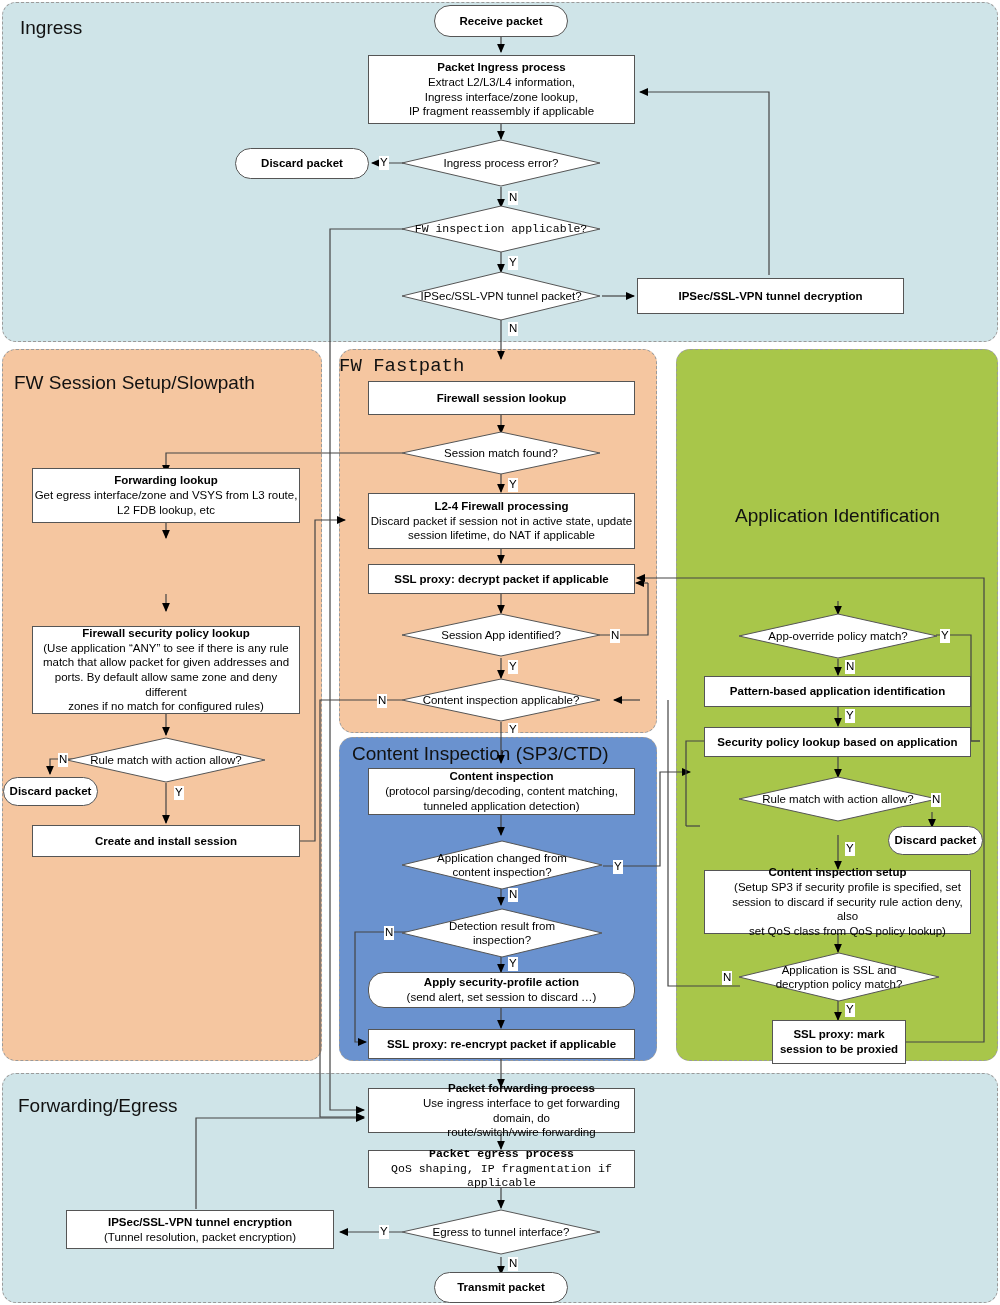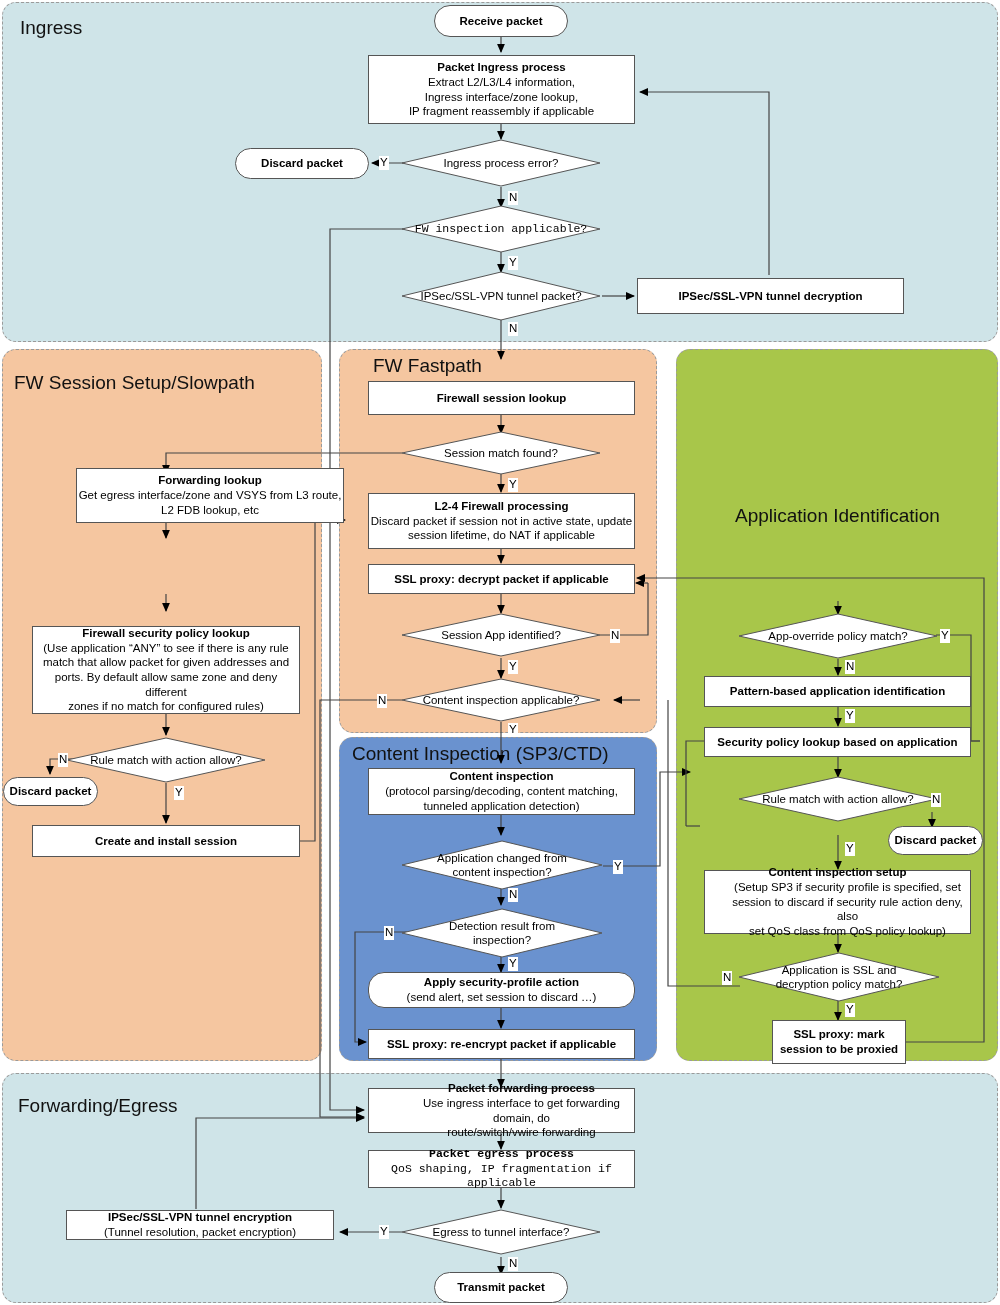--- a/index.html
+++ b/index.html
@@ -36,21 +36,21 @@
 
   <div class="panel" style="left:2px;top:2px;width:996px;height:340px;background:#cfe4e8;"></div>
   <div class="panel" style="left:2px;top:349px;width:320px;height:712px;background:#f5c6a0;"></div>
   <div class="panel" style="left:339px;top:349px;width:318px;height:384px;background:#f5c6a0;"></div>
   <div class="panel" style="left:339px;top:737px;width:318px;height:324px;background:#6a92cf;"></div>
   <div class="panel" style="left:676px;top:349px;width:322px;height:712px;background:#a8c64a;"></div>
   <div class="panel" style="left:2px;top:1073px;width:996px;height:230px;background:#cfe4e8;"></div>
 
   <div class="panel-title" style="left:20px;top:17px;">Ingress</div>
   <div class="panel-title" style="left:14px;top:372px;">FW Session Setup/Slowpath</div>
-  <div class="panel-title" style="left:373px;top:355px;">FW Fastpath</div>
+  <div class="panel-title" style="left:339px;top:355px;font-family:Liberation Mono, monospace;">FW Fastpath</div>
   <div class="panel-title" style="left:352px;top:743px;">Content Inspection (SP3/CTD)</div>
   <div class="panel-title" style="left:735px;top:505px;">Application Identification</div>
   <div class="panel-title" style="left:18px;top:1095px;">Forwarding/Egress</div>
 
   <svg class="wires" viewBox="0 0 1000 1305">
     <defs>
       <marker id="ah" markerWidth="9" markerHeight="9" refX="8" refY="4.5" orient="auto" markerUnits="userSpaceOnUse">
         <polygon points="0,0.6 9,4.5 0,8.4"></polygon>
       </marker>
     </defs>
@@ -210,21 +210,21 @@
 
   <div class="dia" style="left:401px;top:678px;width:200px;height:44px;">
     <svg width="200" height="44">
         <polygon points="100,1 199,22 100,43 1,22" fill="#ffffff" stroke="#555" stroke-width="1"></polygon>
       </svg>
     <div class="dlabel">Content inspection applicable?</div>
   </div>
   <div class="yn" style="left:377px;top:694px;">N</div>
   <div class="yn" style="left:508px;top:723px;">Y</div>
 
-  <div class="node" style="left:32px;top:468px;width:268px;height:55px;margin-left:44px;">
+  <div class="node" style="left:32px;top:468px;width:268px;height:55px;">
     <div class="t1">Forwarding lookup</div>
     <div class="t2" style="white-space:pre-line;">Get egress interface/zone and VSYS from L3 route,
 L2 FDB lookup, etc</div>
   </div>
 
 
   <div class="node" style="left:32px;top:626px;width:268px;height:88px;">
     <div class="t1">Firewall security policy lookup</div>
     <div class="t2" style="white-space:pre-line;">(Use application “ANY” to see if there is any rule
 match that allow packet for given addresses and
@@ -350,21 +350,21 @@
 
   <div class="dia" style="left:401px;top:1209px;width:200px;height:46px;">
     <svg width="200" height="46">
         <polygon points="100,1 199,23 100,45 1,23" fill="#ffffff" stroke="#555" stroke-width="1"></polygon>
       </svg>
     <div class="dlabel">Egress to tunnel interface?</div>
   </div>
   <div class="yn" style="left:379px;top:1225px;">Y</div>
   <div class="yn" style="left:508px;top:1257px;">N</div>
 
-  <div class="node" style="left:66px;top:1210px;width:268px;height:30px;">
+  <div class="node" style="left:66px;top:1210px;width:268px;height:39px;">
     <div class="t1">IPSec/SSL-VPN tunnel encryption</div>
     <div class="t2" style="white-space:pre-line;">(Tunnel resolution, packet encryption)</div>
   </div>
 
   <div class="node term" style="left:434px;top:1272px;width:134px;height:31px;">
     <div class="t1">Transmit packet</div>
   </div>
 
 </div>
 

